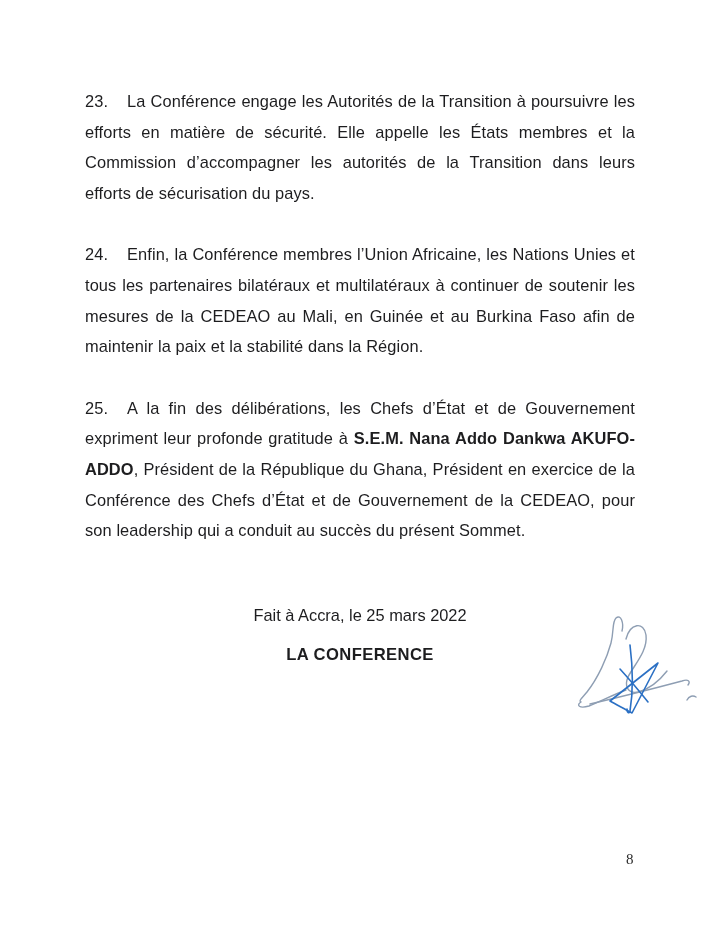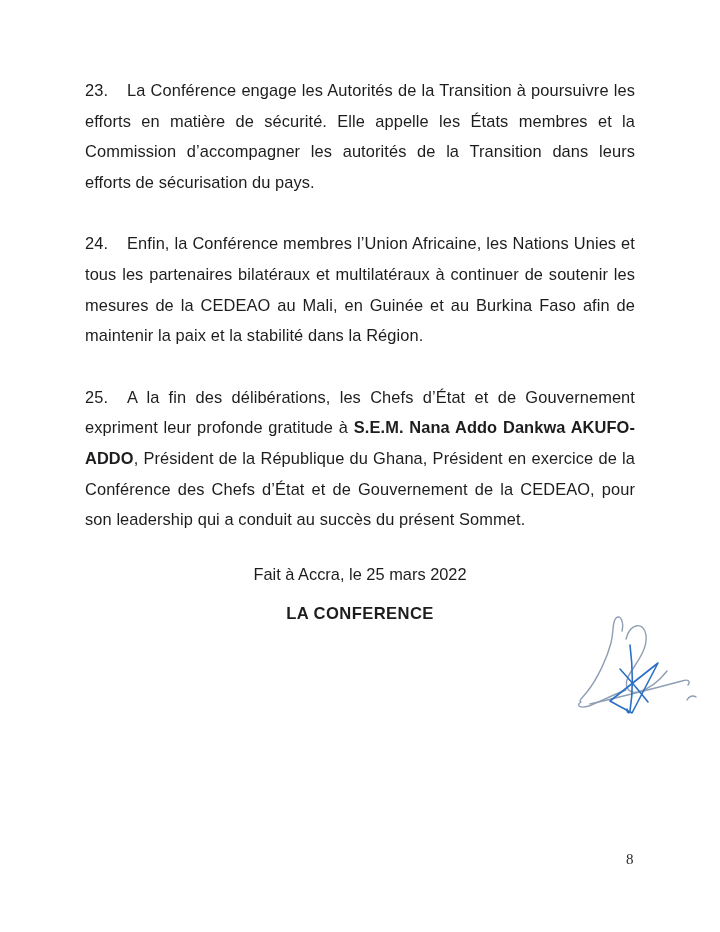--- a/index.html
+++ b/index.html
@@ -9,38 +9,38 @@
     width: 720px;
     height: 932px;
     background: #ffffff;
     overflow: hidden;
     font-family: "Liberation Sans", "DejaVu Sans", sans-serif;
     color: #1d1d1f;
   }
   .content {
     position: absolute;
     left: 85px;
-    top: 75px;
+    top: 86px;
     width: 550px;
   }
   p.para {
     font-size: 16.4px;
     line-height: 30.6px;
     text-align: justify;
     margin: 0 0 31px 0;
     letter-spacing: 0.1px;
   }
   p.para:last-of-type { margin-bottom: 16px; }
   .para-number {
     display: inline-block;
     width: 42px;
   }
   .bold-name { font-weight: 700; }
   .date-line {
-    margin-top: 24px;
+    margin-top: 54px;
     text-align: center;
     font-size: 16.4px;
     line-height: 30.6px;
   }
   .signatory-title {
     margin-top: 10px;
     text-align: center;
     font-size: 16.6px;
     line-height: 30.6px;
     font-weight: 700;

